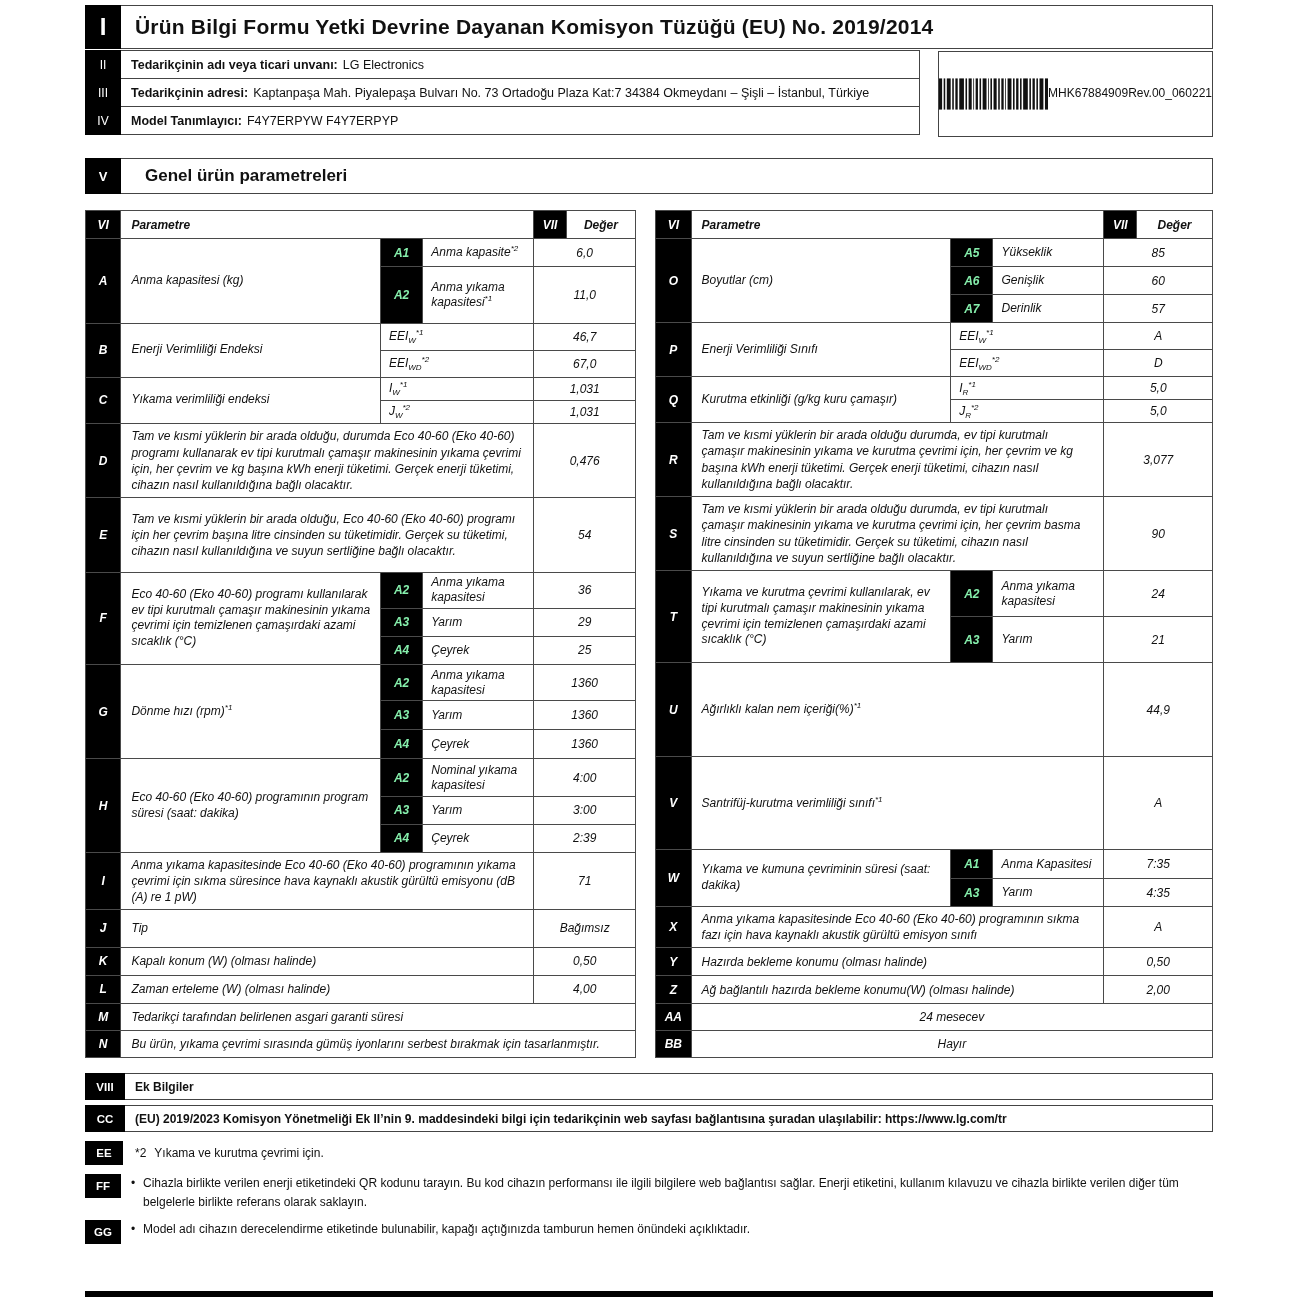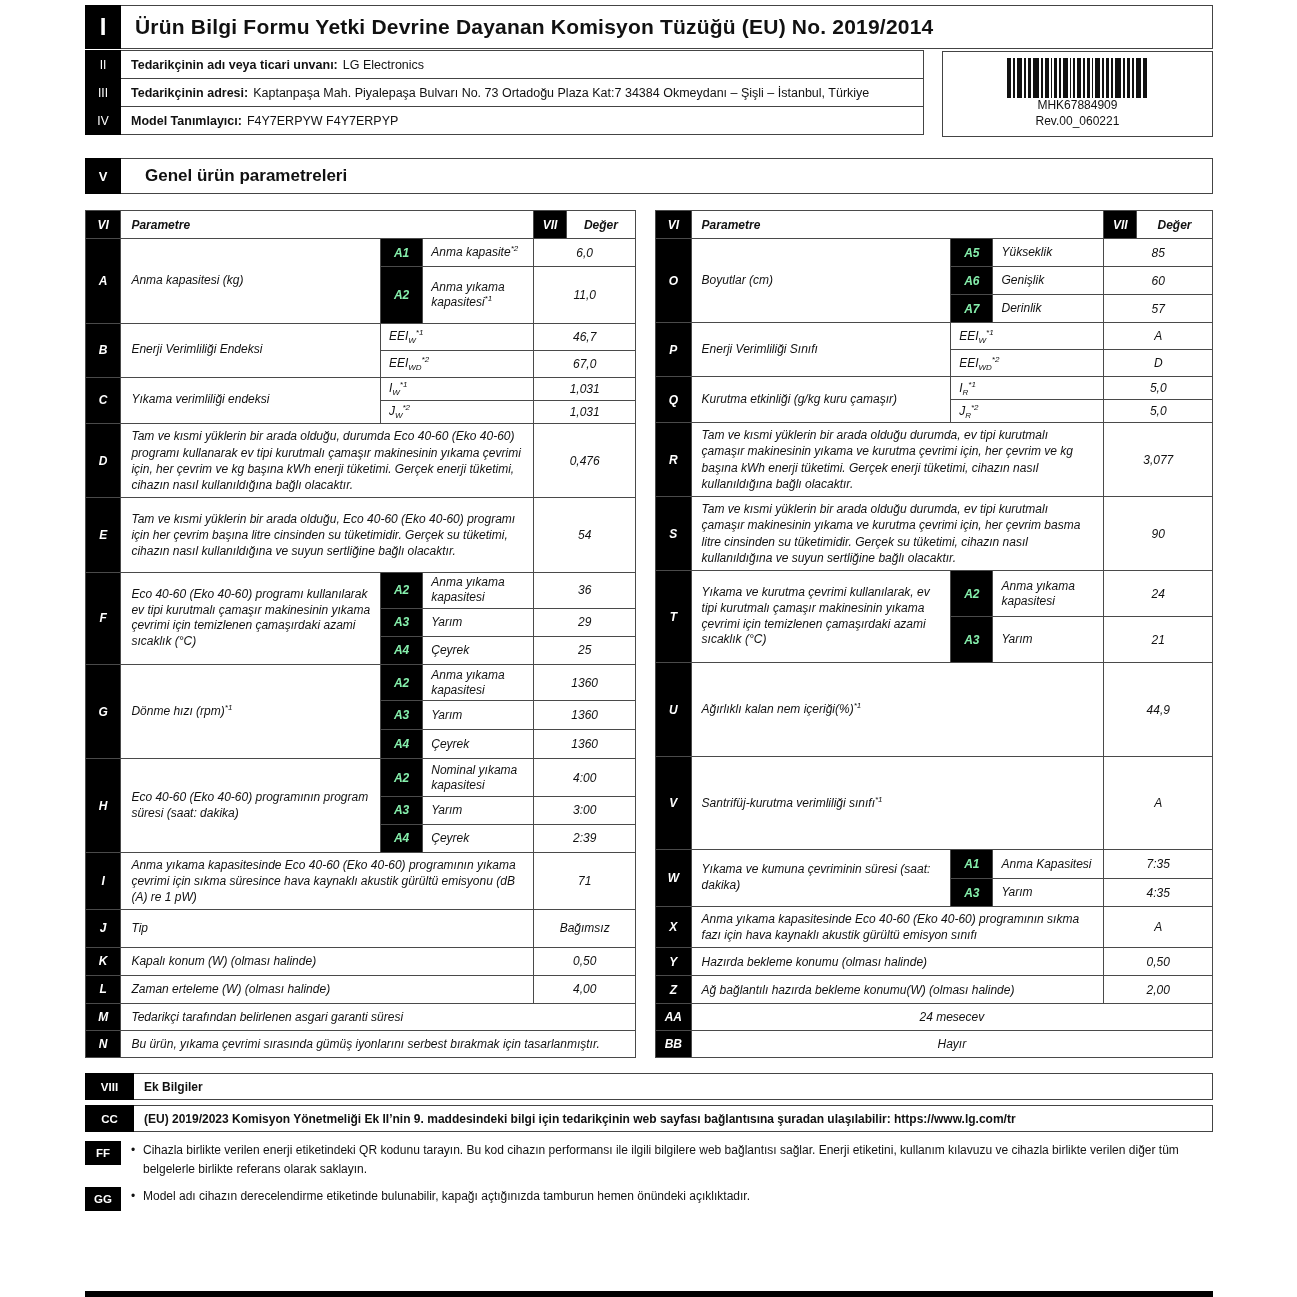--- a/index.html
+++ b/index.html
@@ -32,21 +32,21 @@
     width:36px; background:#000; color:#fff; font-weight:normal; font-size:12px;
     display:flex; align-items:center; justify-content:center;
   }
   .irow .cell {
     flex:1; border:1px solid #444; border-left:none;
     display:flex; align-items:center; padding-left:10px; font-size:12.5px;
   }
   .irow .cell b { margin-right:5px; font-size:12.5px; }
   .bcbox {
     margin-left:18px; width:275px; height:86px; border:1px solid #444;
-    display:flex; flex-direction:column; align-items:center; justify-content:center;
+    display:flex; flex-direction:row; align-items:center; justify-content:center;
   }
   .bcbox svg { display:block; }
   .bctext { font-size:12px; line-height:1.3; text-align:center; }
 
   
   .sec { display:flex; height:36px; margin-top:21px; }
   .sec .num {
     width:36px; background:#000; color:#fff; font-weight:bold; font-size:13px;
     display:flex; align-items:center; justify-content:center;
   }
@@ -72,21 +72,21 @@
   sup { font-size:8px; line-height:0; }
   sub { font-size:8px; line-height:0; }
   tr.h23{height:23px} tr.h27{height:27px} tr.h28{height:28px} tr.h29{height:29px}
   tr.h36{height:36px} tr.h37{height:37px} tr.h46{height:46px} tr.h56{height:56px}
   tr.h57{height:57px} tr.h74{height:74px} tr.h93{height:93px}
   tr.h94{height:94px}
 
   
   .x-row { display:flex; height:27px; margin-top:5px; }
   .x-row .num {
-    width:49px; background:#000; color:#fff; font-weight:bold; font-size:11.5px;
+    width:40px; background:#000; color:#fff; font-weight:bold; font-size:11.5px;
     display:flex; align-items:center; justify-content:center;
   }
   .x-row .cell {
     flex:1; border:1px solid #444; border-left:none;
     display:flex; align-items:center; padding-left:10px; font-size:12px;font-weight:bold;
   }
   .x-row.first { margin-top:15px; }
   .fn-row { display:flex; height:24px; margin-top:9px; align-items:center; }
   .fn-row .num {
     width:38px; height:24px; background:#000; color:#fff; font-weight:bold; font-size:11.5px;
@@ -483,20 +483,24 @@
 
   <div class="x-row first">
     <div class="num">VIII</div>
     <div class="cell" style="font-weight:bold;">Ek Bilgiler</div>
   </div>
   <div class="x-row">
     <div class="num">CC</div>
     <div class="cell">(EU) 2019/2023 Komisyon Yönetmeliği Ek II’nin 9. maddesindeki bilgi için tedarikçinin web sayfası bağlantısına şuradan ulaşılabilir: https://www.lg.com/tr</div>
   </div>
 
+  <div class="fn-row">
+    <div class="num">EE</div>
+    <div class="txt"><span class="mark">*2</span><span>Yıkama ve kurutma çevrimi için.</span></div>
+  </div>
 
   <div class="note-row">
     <div class="num">FF</div>
     <div class="body">
       <span class="bullet">•</span>
       <span class="txt">Cihazla birlikte verilen enerji etiketindeki QR kodunu tarayın. Bu kod cihazın performansı ile ilgili bilgilere web bağlantısı sağlar. Enerji etiketini, kullanım kılavuzu ve cihazla birlikte verilen diğer tüm belgelerle birlikte referans olarak saklayın.</span>
     </div>
   </div>
   <div class="note-row">
     <div class="num">GG</div>

